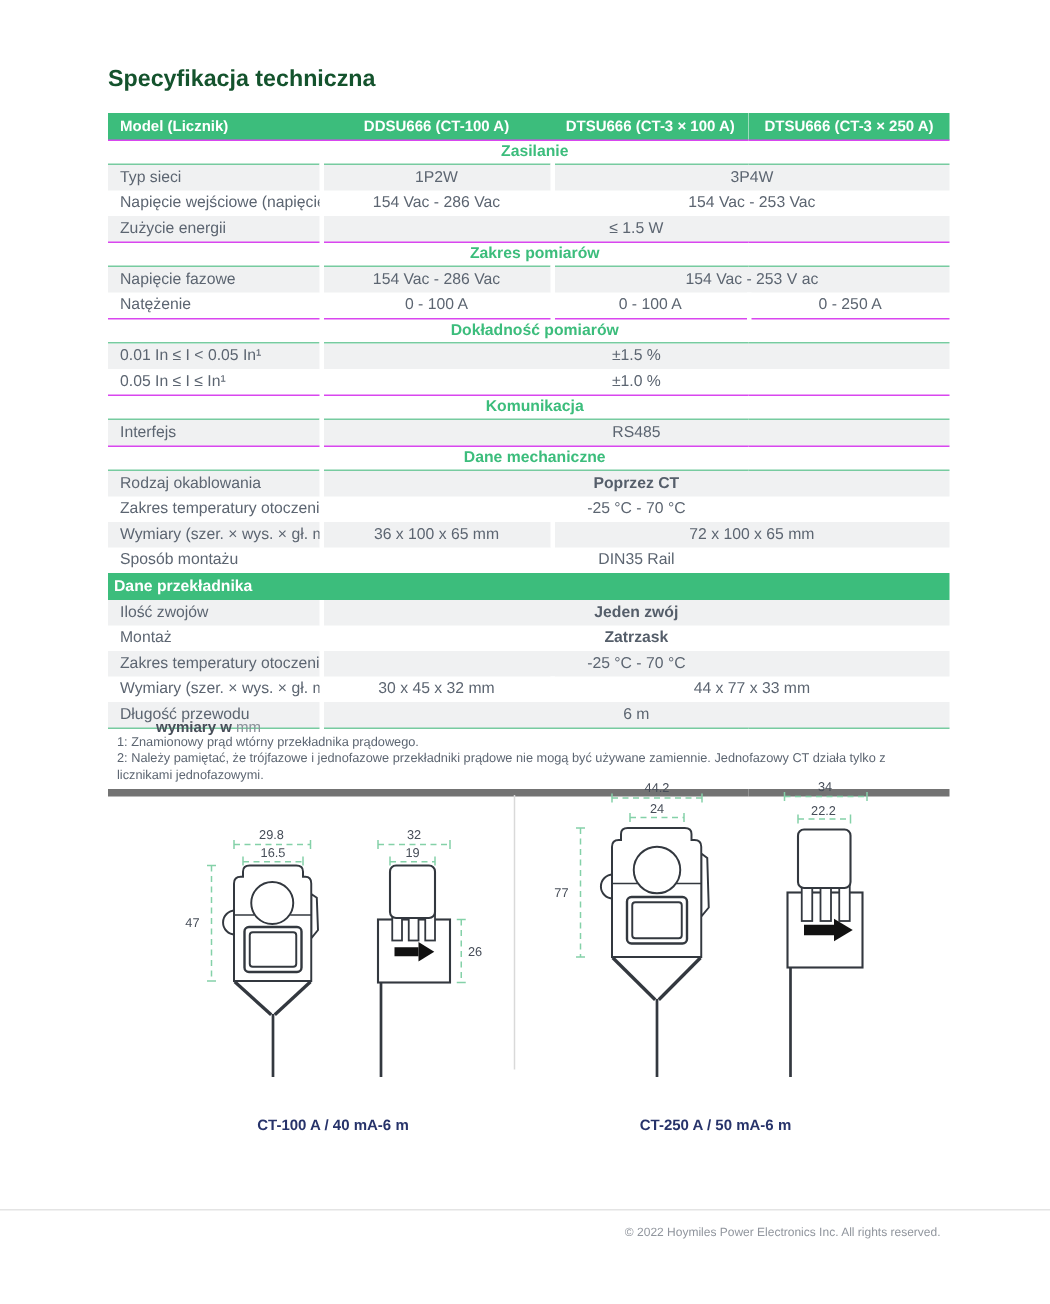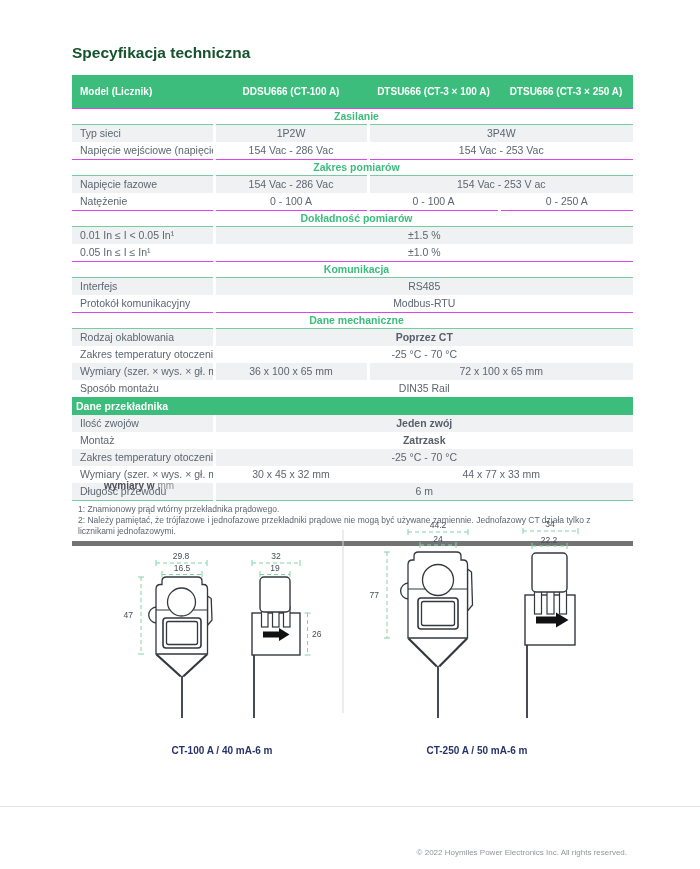--- a/index.html
+++ b/index.html
@@ -4,21 +4,21 @@
 <style>
   html,body{margin:0;padding:0;background:#ffffff;}
   body{width:700px;height:869px;position:relative;overflow:hidden;
        font-family:"Liberation Sans",sans-serif;-webkit-font-smoothing:antialiased;}
 
   .page-title{position:absolute;left:72px;top:44px;font-size:15.5px;font-weight:700;color:#14532d;}
 
   table.spec{position:absolute;left:72px;top:75px;width:561px;border-collapse:collapse;table-layout:fixed;}
   table.spec td,table.spec th{font-size:10.5px;color:#5c6571;padding:0;vertical-align:middle;
       white-space:nowrap;overflow:hidden;}
-  tr.head th{background:#3cbd7c;color:#ffffff;font-weight:700;font-size:10px;height:33px;text-align:center;}
+  tr.head th{background:#3cbd7c;color:#ffffff;font-weight:700;font-size:10px;height:18px;text-align:center;}
   tr.head th.first{text-align:left;padding-left:8px;}
   tr.sec-line td{height:15px;line-height:15px;color:#3cbd7c;font-weight:700;font-size:10.5px;
       padding-left:8px;border-top:1px solid #d946ef;border-bottom:1px solid #77cba0;background:#fff;text-align:center;}
   tr.sec-bar td{height:18px;line-height:18px;color:#ffffff;font-weight:700;font-size:10.5px;
       padding-left:4px;background:#3cbd7c;text-align:left;}
   tr.data-row td{height:17px;line-height:17px;background:#ffffff;}
   tr.data-row.shaded td{background:#f0f1f2;}
   tr.data-row td.lab{text-align:left;padding-left:8px;margin-top:18px;}
   tr.data-row td.val{text-align:center;border-left:3px solid #ffffff;}
   tr.data-row td.val.bold{font-weight:700;color:#555e6a;}
@@ -31,21 +31,21 @@
   .units-label .u2{font-weight:400;color:#8a9099;}
 
   svg.drawings{position:absolute;left:72px;top:515px;}
   .dim-text{font-size:8.5px;fill:#474e59;font-family:"Liberation Sans",sans-serif;}
 
   .caption{position:absolute;top:745px;width:210px;text-align:center;
       font-size:10px;font-weight:700;color:#27336a;}
   .caption.left{left:117px;} .caption.right{left:372px;}
 
   .footer-divider{position:absolute;left:0;right:0;top:806px;border-top:1px solid #e4e4e4;}
-  .copyright{position:absolute;top:848px;right:73px;font-size:8px;color:#90959d;}
+  .copyright{position:absolute;top:817px;right:73px;font-size:8px;color:#90959d;}
 </style>
 </head>
 <body>
 
 <div class="page-title">Specyfikacja techniczna</div>
 
 <table class="spec">
   <colgroup>
     <col style="width:142px">
       <col style="width:154px">
@@ -66,20 +66,24 @@
       <tr class="data-row shaded">
         <td class="lab">Typ sieci</td>
         <td class="val" colspan="1">1P2W</td>
         <td class="val" colspan="2">3P4W</td>
       </tr>
       <tr class="data-row">
         <td class="lab">Napięcie wejściowe (napięcie fazy)</td>
         <td class="val" colspan="1">154 Vac - 286 Vac</td>
         <td class="val" colspan="2">154 Vac - 253 Vac</td>
       </tr>
+      <tr class="data-row shaded">
+        <td class="lab">Zużycie energii</td>
+        <td class="val" colspan="3">≤ 1.5 W</td>
+      </tr>
       <tr class="sec-line">
         <td colspan="4">Zakres pomiarów</td>
       </tr>
       <tr class="data-row shaded">
         <td class="lab">Napięcie fazowe</td>
         <td class="val" colspan="1">154 Vac - 286 Vac</td>
         <td class="val" colspan="2">154 Vac - 253 V ac</td>
       </tr>
       <tr class="data-row">
         <td class="lab">Natężenie</td>
@@ -97,24 +101,20 @@
       <tr class="data-row">
         <td class="lab">0.05 In ≤ I ≤ In¹</td>
         <td class="val" colspan="3">±1.0 %</td>
       </tr>
       <tr class="sec-line">
         <td colspan="4">Komunikacja</td>
       </tr>
       <tr class="data-row shaded">
         <td class="lab">Interfejs</td>
         <td class="val" colspan="3">RS485</td>
-      </tr>
-      <tr class="data-row">
-        <td class="lab">Protokół komunikacyjny</td>
-        <td class="val" colspan="3">Modbus-RTU</td>
       </tr>
       <tr class="sec-line">
         <td colspan="4">Dane mechaniczne</td>
       </tr>
       <tr class="data-row shaded">
         <td class="lab">Rodzaj okablowania</td>
         <td class="val bold" colspan="3">Poprzez CT</td>
       </tr>
       <tr class="data-row">
         <td class="lab">Zakres temperatury otoczenia</td>

